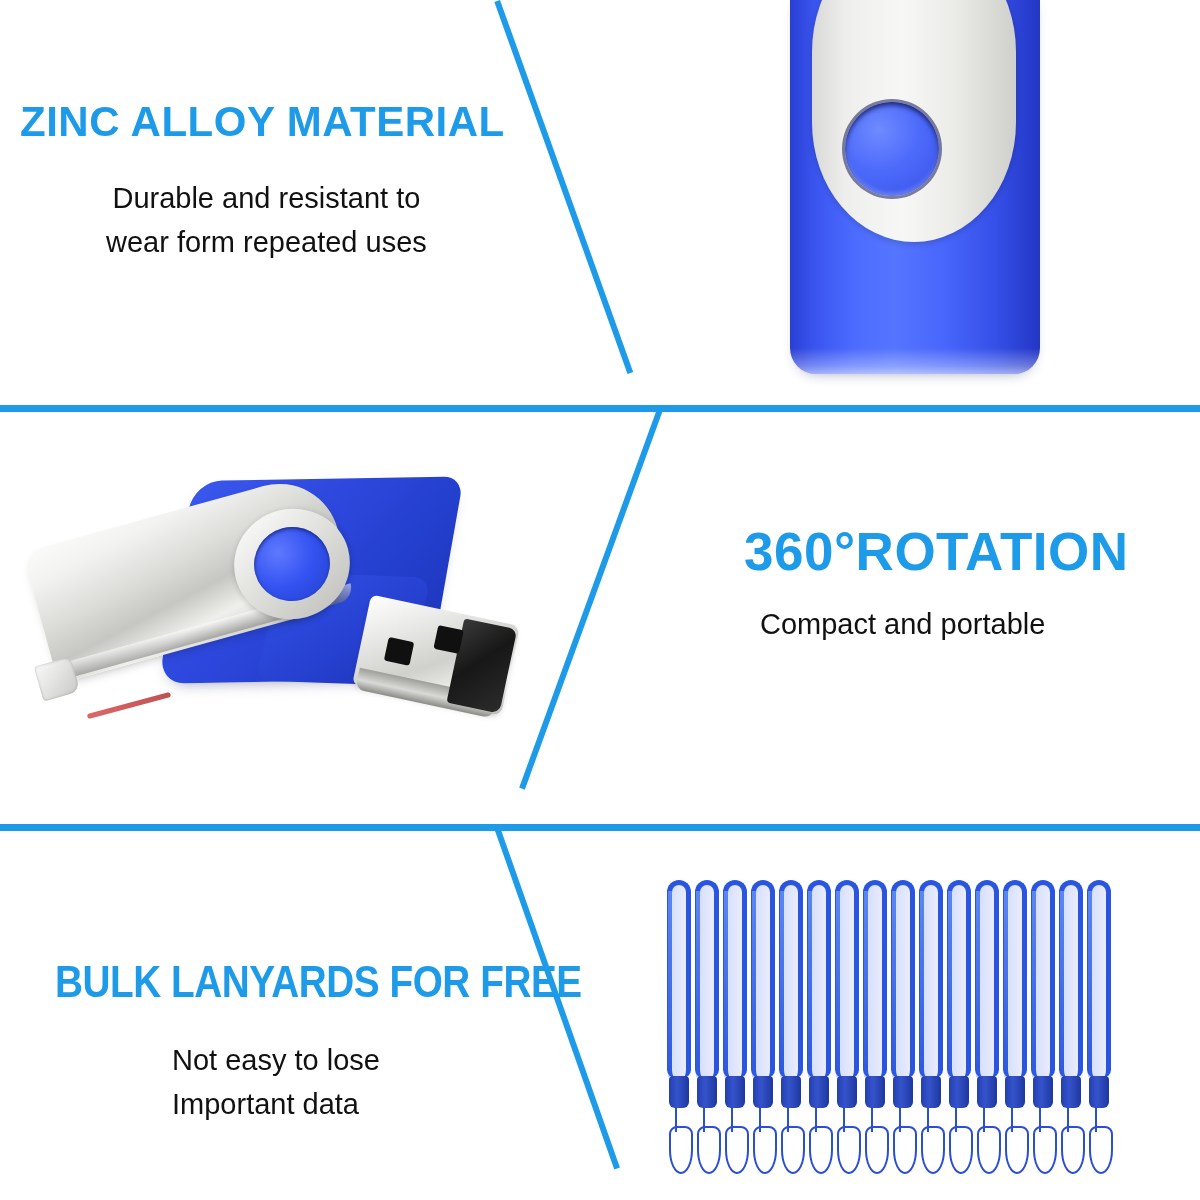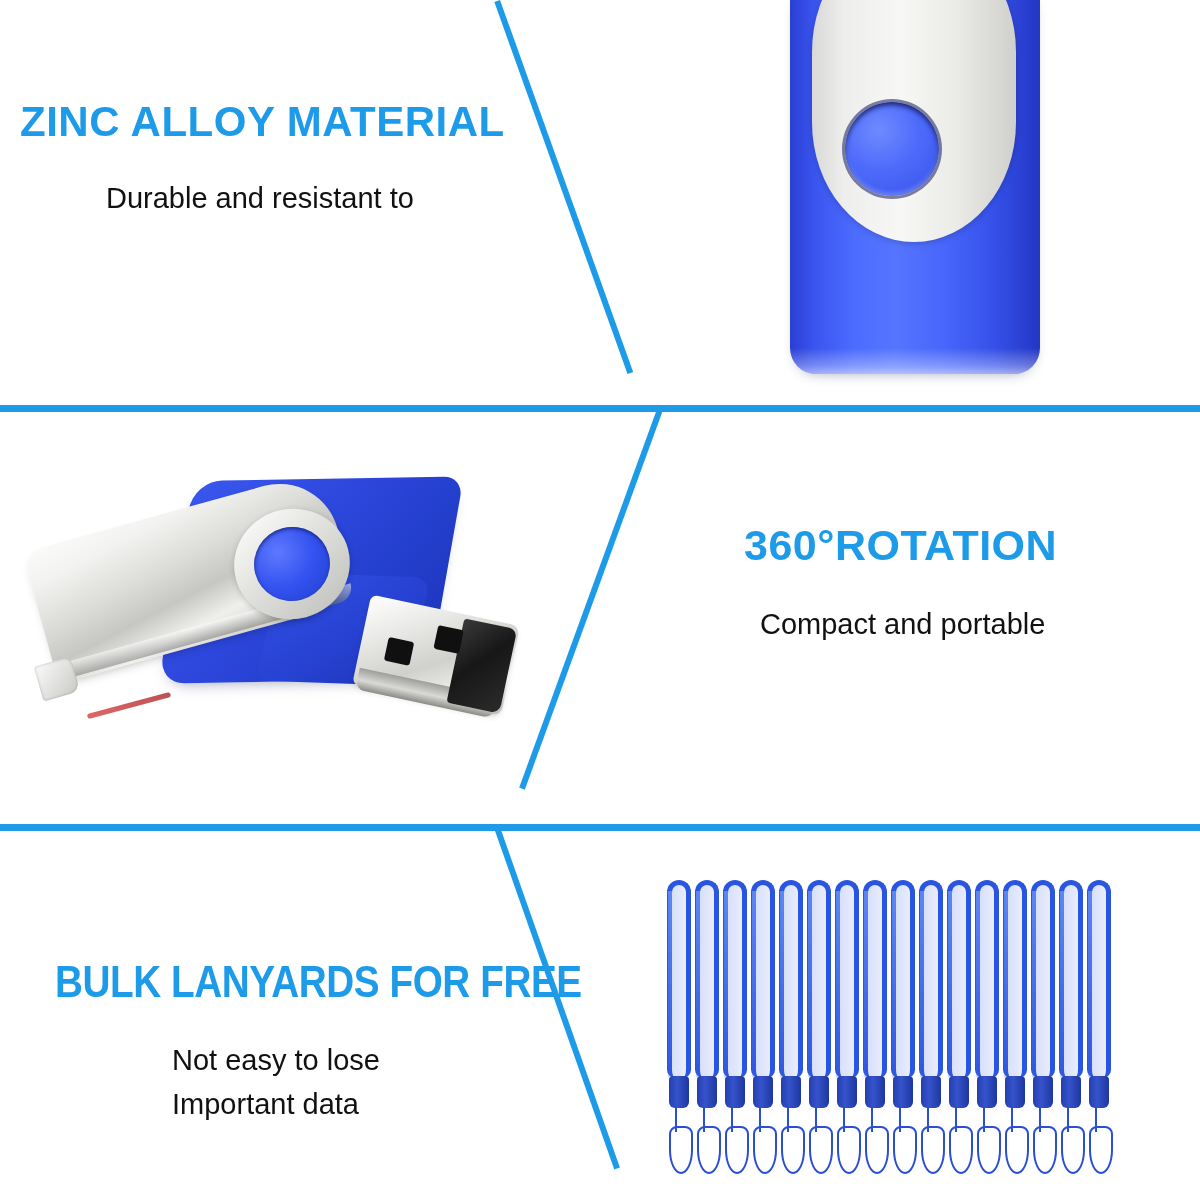--- a/index.html
+++ b/index.html
@@ -28,21 +28,21 @@
     color:#111111;
     font-size:29px;
     line-height:44px;
     white-space:nowrap;
   }
   .sub div{white-space:nowrap;}
 
   #h-zinc{left:20px;top:98px;font-size:42px;}
   #s-zinc{left:106px;top:176px;text-align:center;}
 
-  #h-rot{left:744px;top:521px;font-size:43px;}
+  #h-rot{left:744px;top:521px;font-size:53px;}
   #s-rot{left:760px;top:602px;}
 
   #h-bulk{left:55px;top:957px;font-size:44px;letter-spacing:-0.5px;
           transform:scaleX(0.88);transform-origin:0 50%;}
   #s-bulk{left:172px;top:1038px;}
 
   
   #usb-closeup{position:absolute;left:790px;top:-8px;width:250px;height:382px;}
   #uc-body{
     position:absolute;left:0;top:0;width:250px;height:382px;
@@ -180,20 +180,21 @@
 </style>
 </head>
 <body>
 
 <div id="stage">
 
   <div>
     <div class="headline" id="h-zinc">ZINC ALLOY MATERIAL</div>
     <div class="sub" id="s-zinc">
       <div>Durable and resistant to</div>
+      <div>wear form repeated uses</div>
     </div>
 
     <div id="usb-closeup">
       <div id="uc-body"></div>
       <div id="uc-plate"></div>
       <div id="uc-hole"></div>
     </div>
   </div>
 
   <div class="hline" style="top:405px;"></div>

